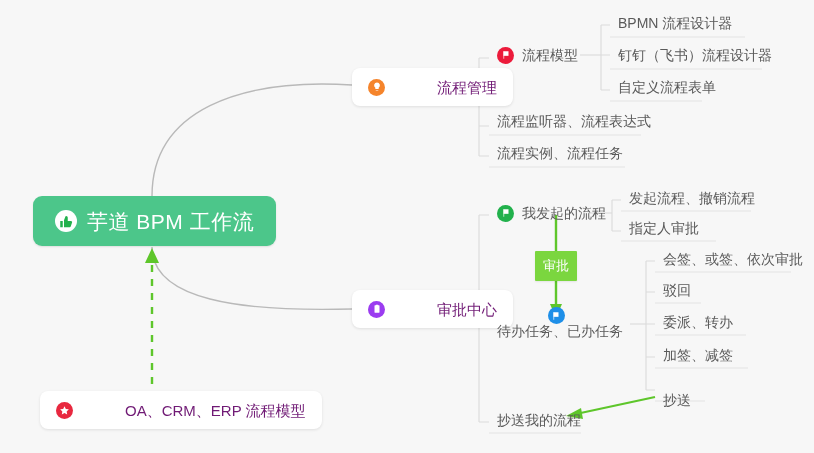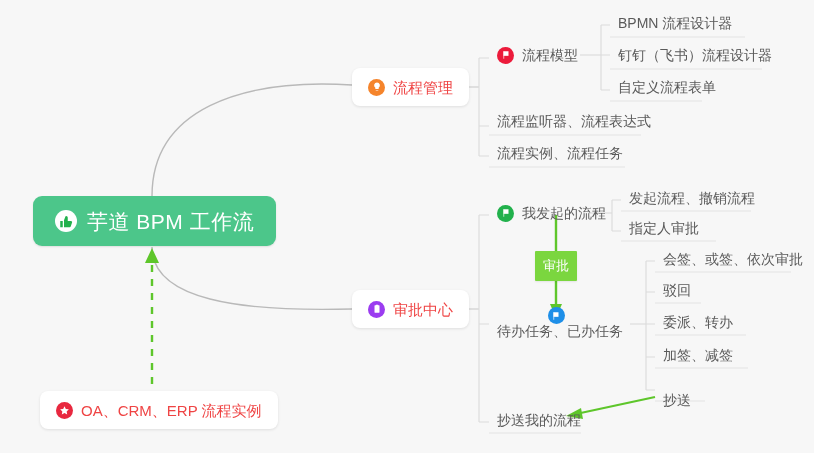--- a/index.html
+++ b/index.html
@@ -45,23 +45,24 @@
     box-shadow: 0 1px 2px rgba(0,0,0,0.10);
     text-align: right;
   }
   .root .label { letter-spacing: 0.5px; }
   
   .card {
     background: #ffffff;
     border-radius: 8px;
     padding: 0 16px;
     height: 38px;
-    color: #ef4444;
+    color: #701a75;
     font-size: 15px;
     box-shadow: 0 1px 3px rgba(0,0,0,0.10);
+    gap: 44px;
   }
   
   .leaf {
     color: #5a5a5a;
     font-size: 14px;
     height: 30px;
     padding: 0 10px 0 8px;
     align-items: center;
   }
   .leaf .label, .card .label, .root .label { line-height: 1; }
@@ -261,16 +262,16 @@
   <div class="tag" style="left:535px; top:251px; width:42px; height:30px;">
     <span>审批</span>
   </div>
 
   <div class="node card" style="left:40px; top:391px; height:38px;">
     <span class="ibubble ib-star">
       <svg width="11" height="11" viewBox="0 0 24 24" fill="#ffffff">
         <path d="M12 2.5l2.9 6.1 6.6.9-4.8 4.6 1.2 6.6-5.9-3.2-5.9 3.2 1.2-6.6L2.5 9.5l6.6-.9z"></path>
       </svg>
     </span>
-    <span class="label">OA、CRM、ERP 流程实例</span>
+    <span class="label">OA、CRM、ERP 流程模型</span>
   </div>
 
 </div>
 
 </body></html>

